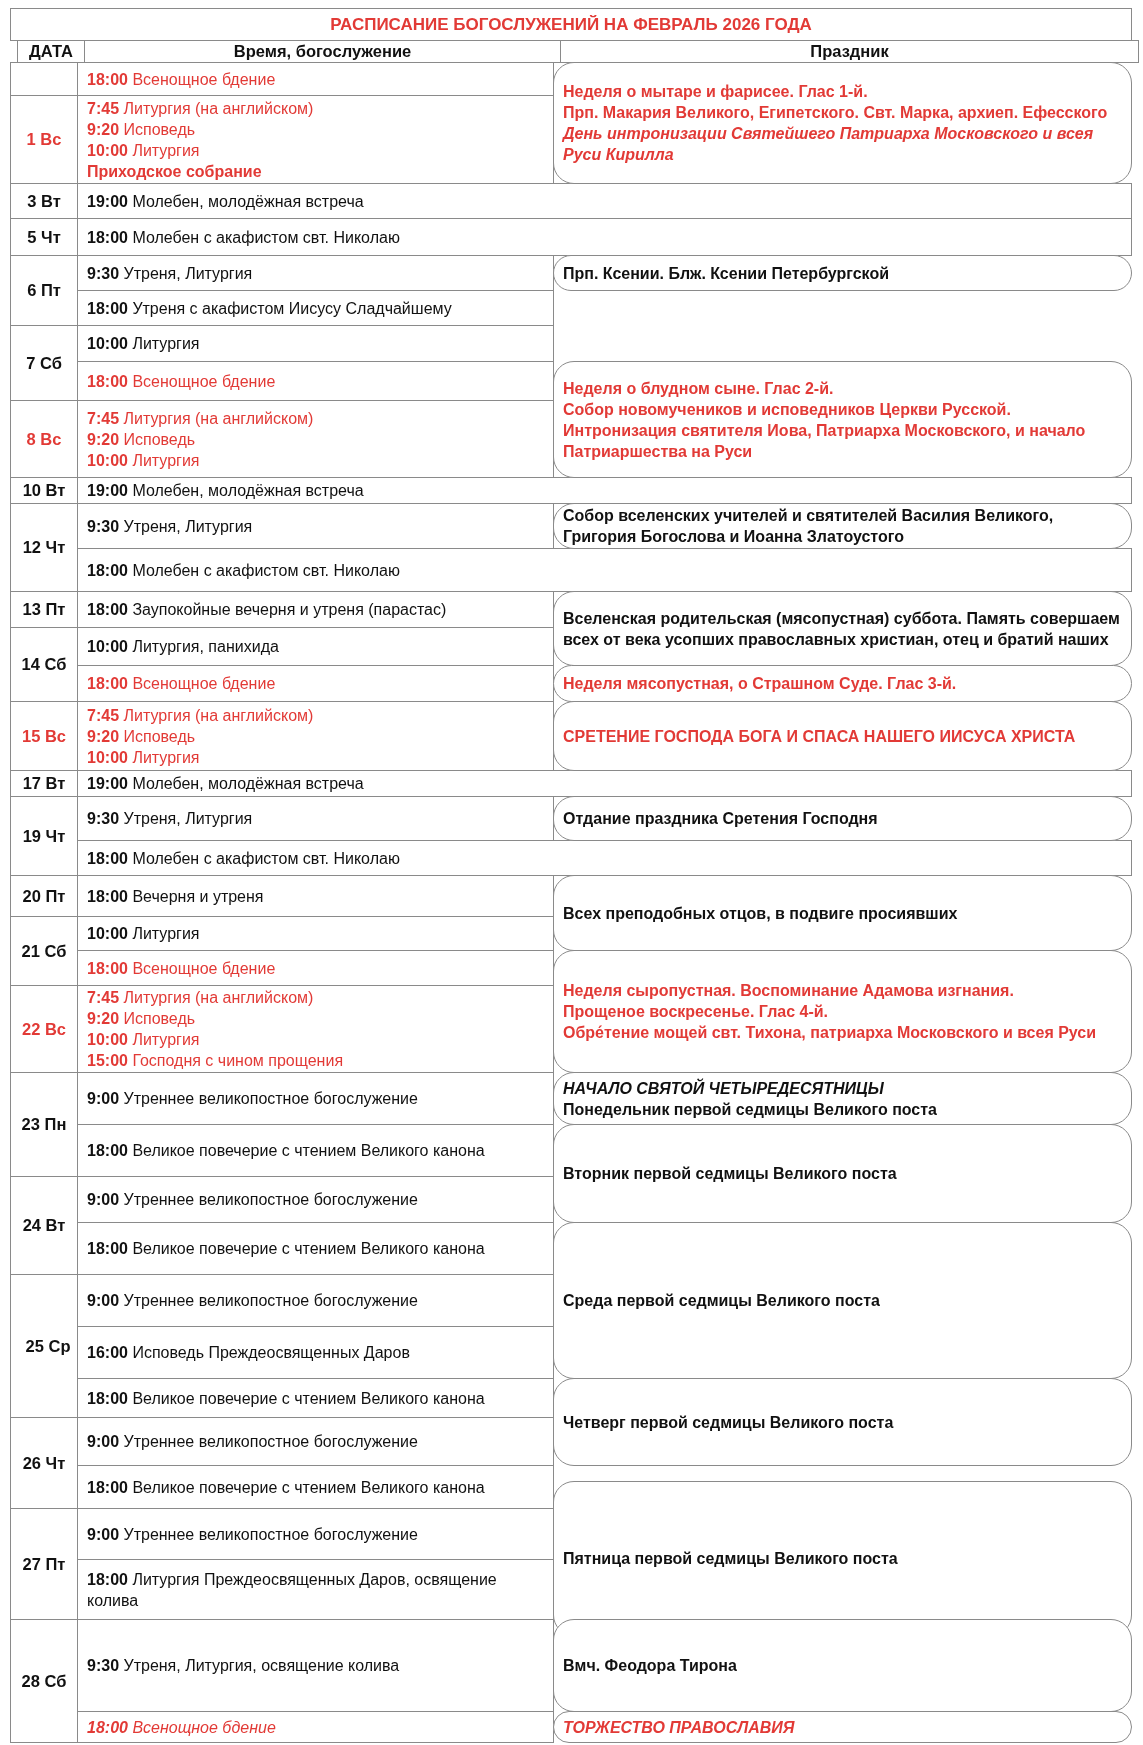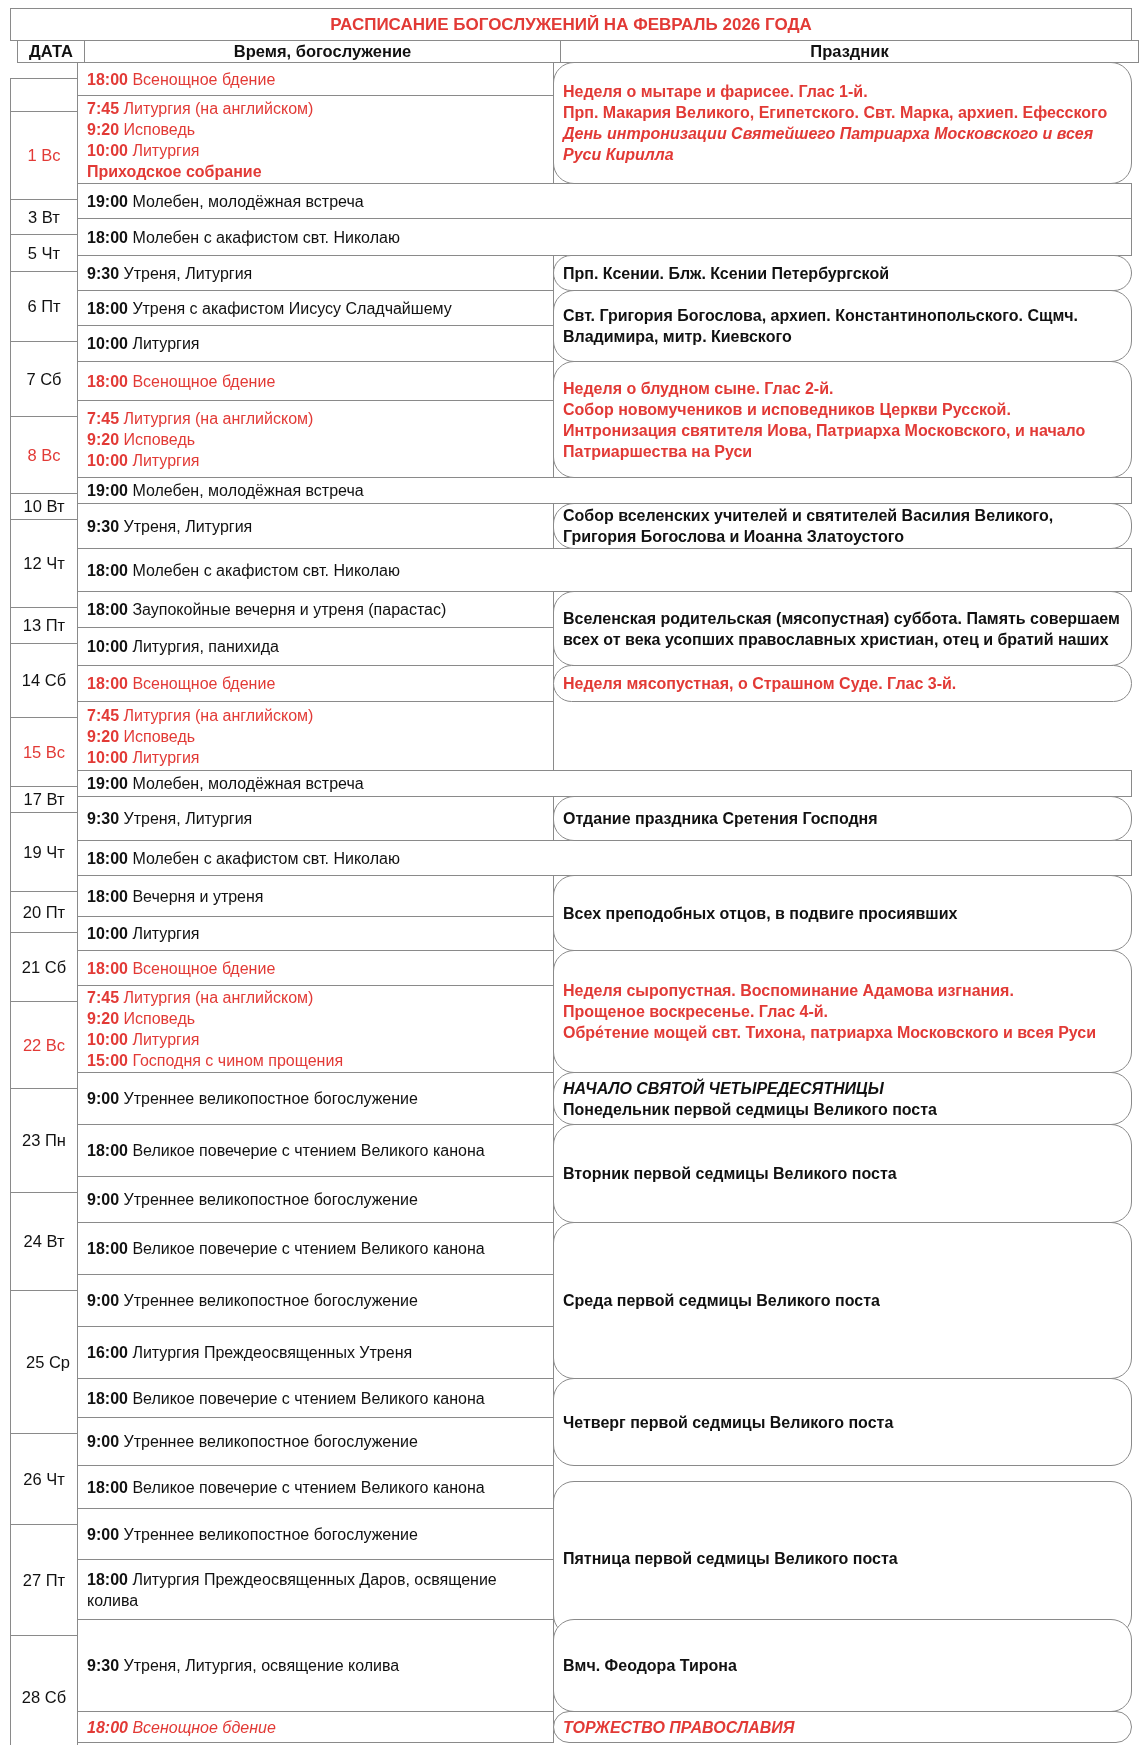--- a/index.html
+++ b/index.html
@@ -2,21 +2,21 @@
 <html><head>
 <meta charset="utf-8">
 <style>
   html, body { margin: 0; padding: 0; background: #ffffff; }
   body { width: 1143px; height: 1745px; position: relative; overflow: hidden;
          font-family: "Liberation Sans", "DejaVu Sans", sans-serif; color: #111; }
   #sheet { position: absolute; left: 0; top: 0; width: 1143px; height: 1745px; }
   .cell { position: absolute; box-sizing: border-box; border: 1px solid #8a8a8a;
           display: flex; flex-direction: column; justify-content: center;
           padding: 0 9px; font-size: 16px; line-height: 21px; overflow: hidden; background: #fff; }
-  .cell.date { align-items: center; font-weight: normal; font-size: 16.5px; padding: 0; margin-top: 16px; }
+  .cell.date { align-items: center; font-weight: bold; font-size: 16.5px; padding: 0; }
   .cell.title { align-items: center; font-weight: bold; font-size: 17px; color: #e23a36; }
   .cell.head { align-items: center; font-weight: bold; font-size: 16.5px; margin-left: 7px; }
   .cell.feast { font-weight: bold; border-radius: 21px; }
   .red { color: #e23a36; }
   .line .t { font-weight: bold; }
   .line.bold { font-weight: bold; }
   .italic { font-style: italic; }
 </style>
 </head>
 <body>
@@ -134,21 +134,21 @@
       <div class="line"><span class="t">9:00</span> <span>Утреннее великопостное богослужение</span></div>
     </div>
     <div class="cell service" style="left: 77px; top: 1222px; width: 477px; height: 53px;">
       <div class="line"><span class="t">18:00</span> <span>Великое повечерие с чтением Великого канона</span></div>
     </div>
     <div class="cell date" style="left: 10px; top: 1274px; width: 68px; height: 144px; padding-left: 8px;">25 Ср</div>
     <div class="cell service" style="left: 77px; top: 1274px; width: 477px; height: 53px;">
       <div class="line"><span class="t">9:00</span> <span>Утреннее великопостное богослужение</span></div>
     </div>
     <div class="cell service" style="left: 77px; top: 1326px; width: 477px; height: 53px;">
-      <div class="line"><span class="t">16:00</span> <span>Литургия Преждеосвященных Утреня</span></div>
+      <div class="line"><span class="t">16:00</span> <span>Исповедь Преждеосвященных Даров</span></div>
     </div>
     <div class="cell service" style="left: 77px; top: 1378px; width: 477px; height: 40px;">
       <div class="line"><span class="t">18:00</span> <span>Великое повечерие с чтением Великого канона</span></div>
     </div>
     <div class="cell date" style="left: 10px; top: 1417px; width: 68px; height: 92px;">26 Чт</div>
     <div class="cell service" style="left: 77px; top: 1417px; width: 477px; height: 49px;">
       <div class="line"><span class="t">9:00</span> <span>Утреннее великопостное богослужение</span></div>
     </div>
     <div class="cell service" style="left: 77px; top: 1465px; width: 477px; height: 44px;">
       <div class="line"><span class="t">18:00</span> <span>Великое повечерие с чтением Великого канона</span></div>
@@ -168,37 +168,37 @@
       <div class="line red italic"><span class="t">18:00</span> <span>Всенощное бдение</span></div>
     </div>
     <div class="cell feast" style="left: 553px; top: 62px; width: 579px; height: 122px;">
       <div class="line red">Неделя о мытаре и фарисее. Глас 1-й.</div>
       <div class="line red">Прп. Макария Великого, Египетского. Свт. Марка, архиеп. Ефесского</div>
       <div class="line red italic">День интронизации Святейшего Патриарха Московского и всея Руси Кирилла</div>
     </div>
     <div class="cell feast" style="left: 553px; top: 255px; width: 579px; height: 36px;">
       <div class="line">Прп. Ксении. Блж. Ксении Петербургской</div>
     </div>
-    <div class="cell feast" style="left: 553px; top: 290px; width: 579px; height: 72px;">
-      <div class="line">Свт. Григория Богослова, архиеп. Константинопольского. Сщмч. Владимира, митр. Киевского</div>
-    </div>
     <div class="cell feast" style="left: 553px; top: 361px; width: 579px; height: 117px;">
       <div class="line red">Неделя о блудном сыне. Глас 2-й.</div>
       <div class="line red">Собор новомучеников и исповедников Церкви Русской.</div>
       <div class="line red">Интронизация святителя Иова, Патриарха Московского, и начало Патриаршества на Руси</div>
     </div>
     <div class="cell feast" style="left: 553px; top: 503px; width: 579px; height: 46px;">
       <div class="line">Собор вселенских учителей и святителей Василия Великого, Григория Богослова и Иоанна Златоустого</div>
     </div>
     <div class="cell feast" style="left: 553px; top: 591px; width: 579px; height: 75px;">
       <div class="line">Вселенская родительская (мясопустная) суббота. Память совершаем всех от века усопших православных христиан, отец и братий наших</div>
     </div>
     <div class="cell feast" style="left: 553px; top: 665px; width: 579px; height: 37px;">
       <div class="line red">Неделя мясопустная, о Страшном Суде. Глас 3-й.</div>
     </div>
+    <div class="cell feast" style="left: 553px; top: 701px; width: 579px; height: 70px;">
+      <div class="line red">СРЕТЕНИЕ ГОСПОДА БОГА И СПАСА НАШЕГО ИИСУСА ХРИСТА</div>
+    </div>
     <div class="cell feast" style="left: 553px; top: 796px; width: 579px; height: 45px;">
       <div class="line">Отдание праздника Сретения Господня</div>
     </div>
     <div class="cell feast" style="left: 553px; top: 875px; width: 579px; height: 76px;">
       <div class="line">Всех преподобных отцов, в подвиге просиявших</div>
     </div>
     <div class="cell feast" style="left: 553px; top: 950px; width: 579px; height: 123px;">
       <div class="line red">Неделя сыропустная. Воспоминание Адамова изгнания.</div>
       <div class="line red">Прощеное воскресенье. Глас 4-й.</div>
       <div class="line red">Обре́тение мощей свт. Тихона, патриарха Московского и всея Руси</div>

